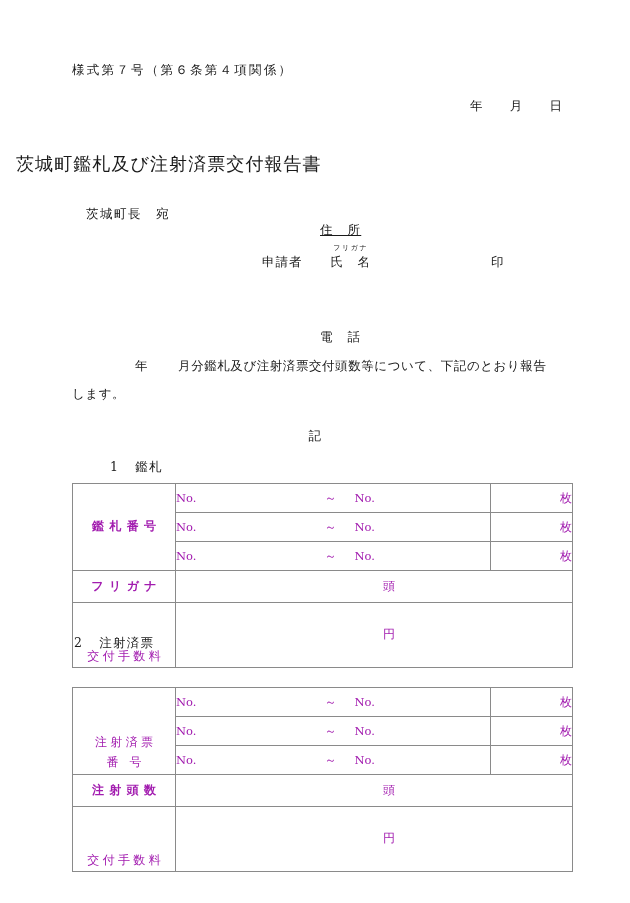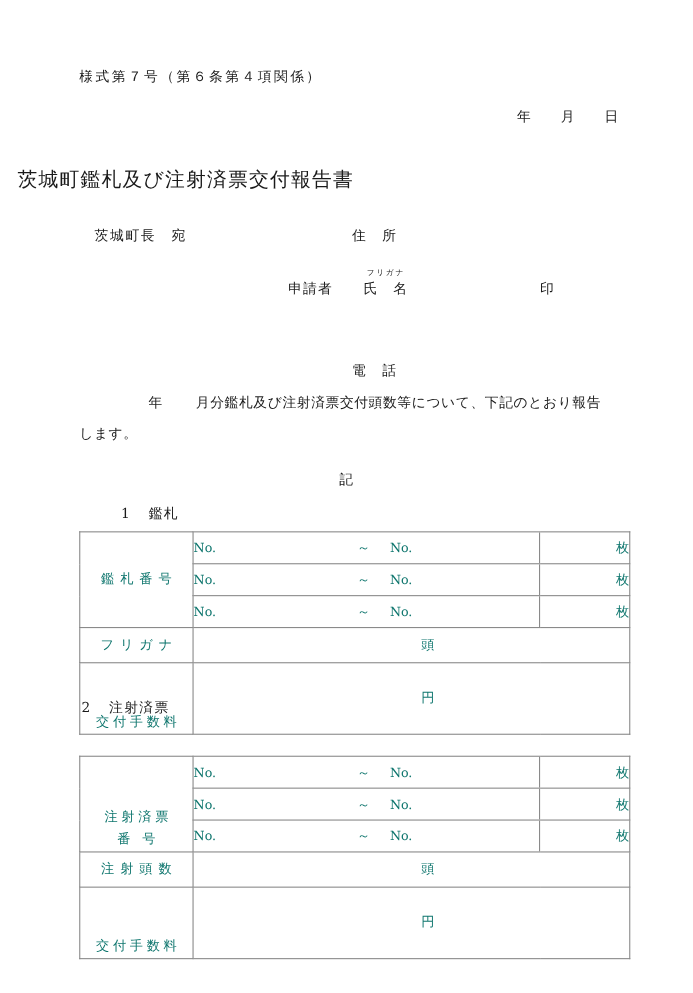--- a/index.html
+++ b/index.html
@@ -68,23 +68,24 @@
     left: 86px;
     top: 208px;
     font-size: 12.5px;
     letter-spacing: 0.12em;
   }
   .addressee .to { margin-left: 14px; letter-spacing: 0.1em; }
 
   
   .jusho {
     left: 320px;
-    top: 208px;
+    top: 224px;
     font-size: 12.5px;
     letter-spacing: 0.1em;
+    text-decoration: underline;
   }
 
   .applicant-row {
     left: 262px;
     top: 256px;
     font-size: 12.5px;
     letter-spacing: 0.08em;
   }
   .applicant-row .ruby-wrap {
     position: relative;
@@ -181,38 +182,39 @@
     position: absolute;
     border-collapse: collapse;
     table-layout: fixed;
     background: #fff;
   }
   .tbl td {
     border: 1px solid #8a8a8a;
     padding: 0;
     font-size: 12px;
     vertical-align: middle;
-    color: #0f766e;
+    color: #a21caf;
   }
   .tbl-1 { left: 72px; top: 483px; width: 500px; }
   .tbl-2 { left: 72px; top: 687px; width: 500px; }
 
   .col-label { width: 103px; }
   .col-range { width: 315px; }
   .col-unit  { width: 82px; }
 
   .cell-label {
     text-align: center;
     letter-spacing: 0.02em;
     line-height: 1.65;
   }
   .cell-label .spread {
     display: inline-block;
     letter-spacing: 0.45em;
     text-indent: 0.45em;
+    font-weight: bold;
   }
   .cell-label .spread-wide {
     display: inline-block;
     letter-spacing: 0.9em;
     text-indent: 0.9em;
   }
   .cell-label .spread-sm {
     display: inline-block;
     letter-spacing: 0.28em;
     text-indent: 0.28em;

